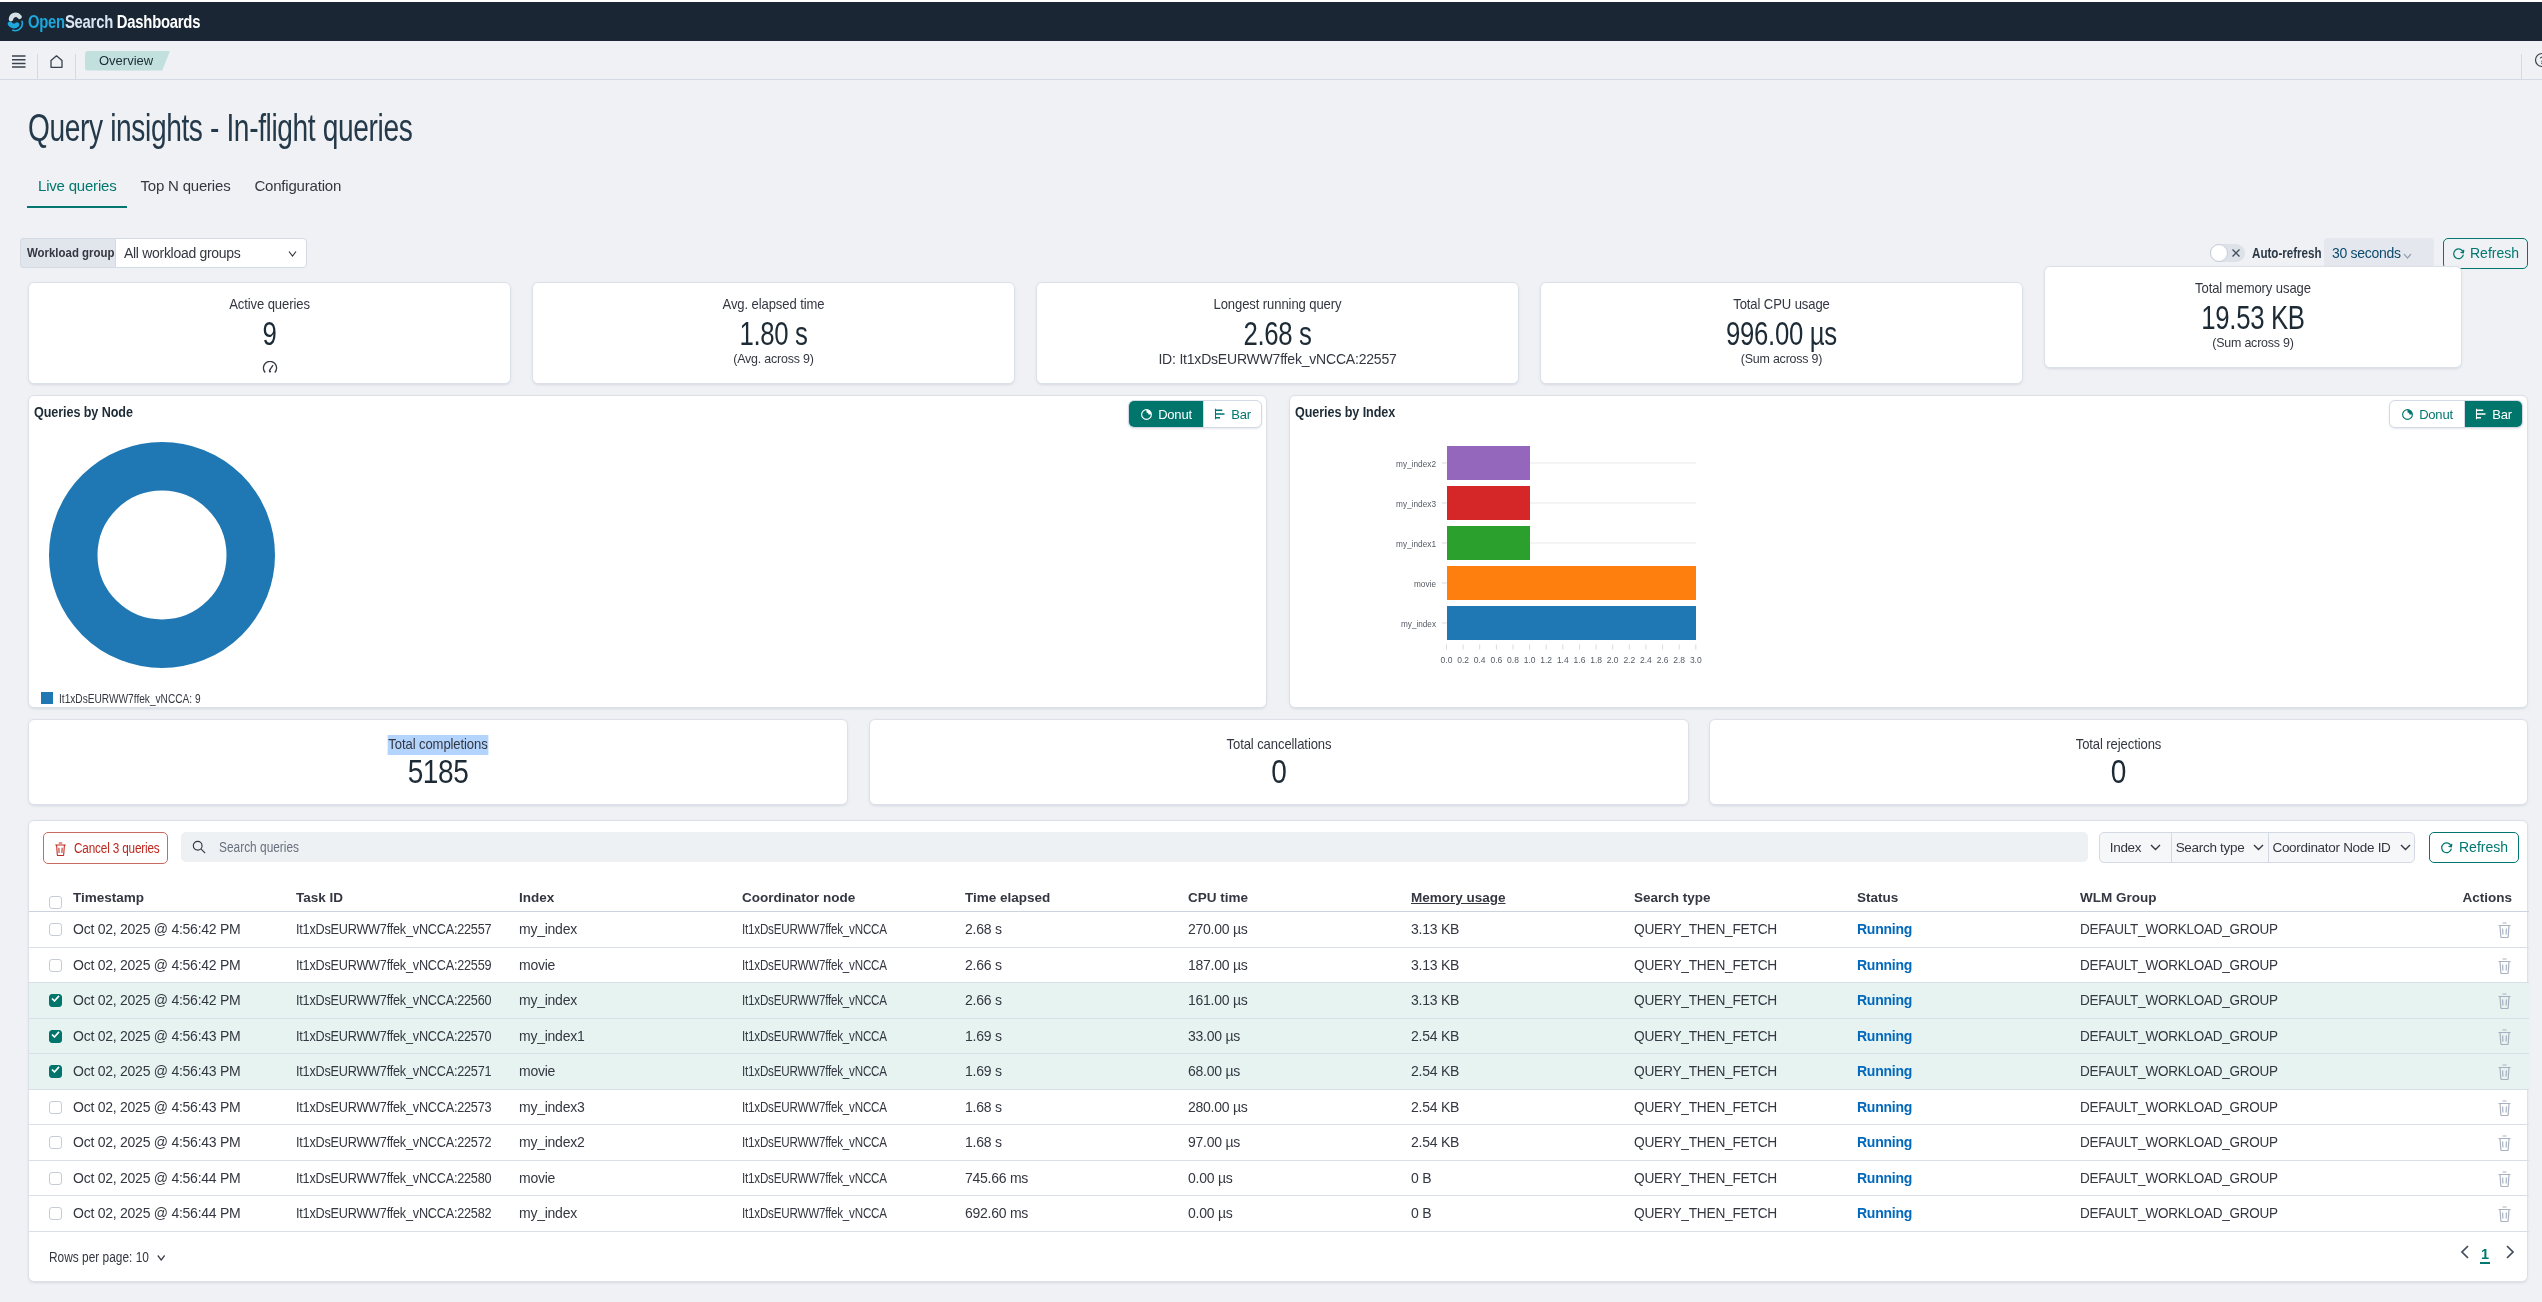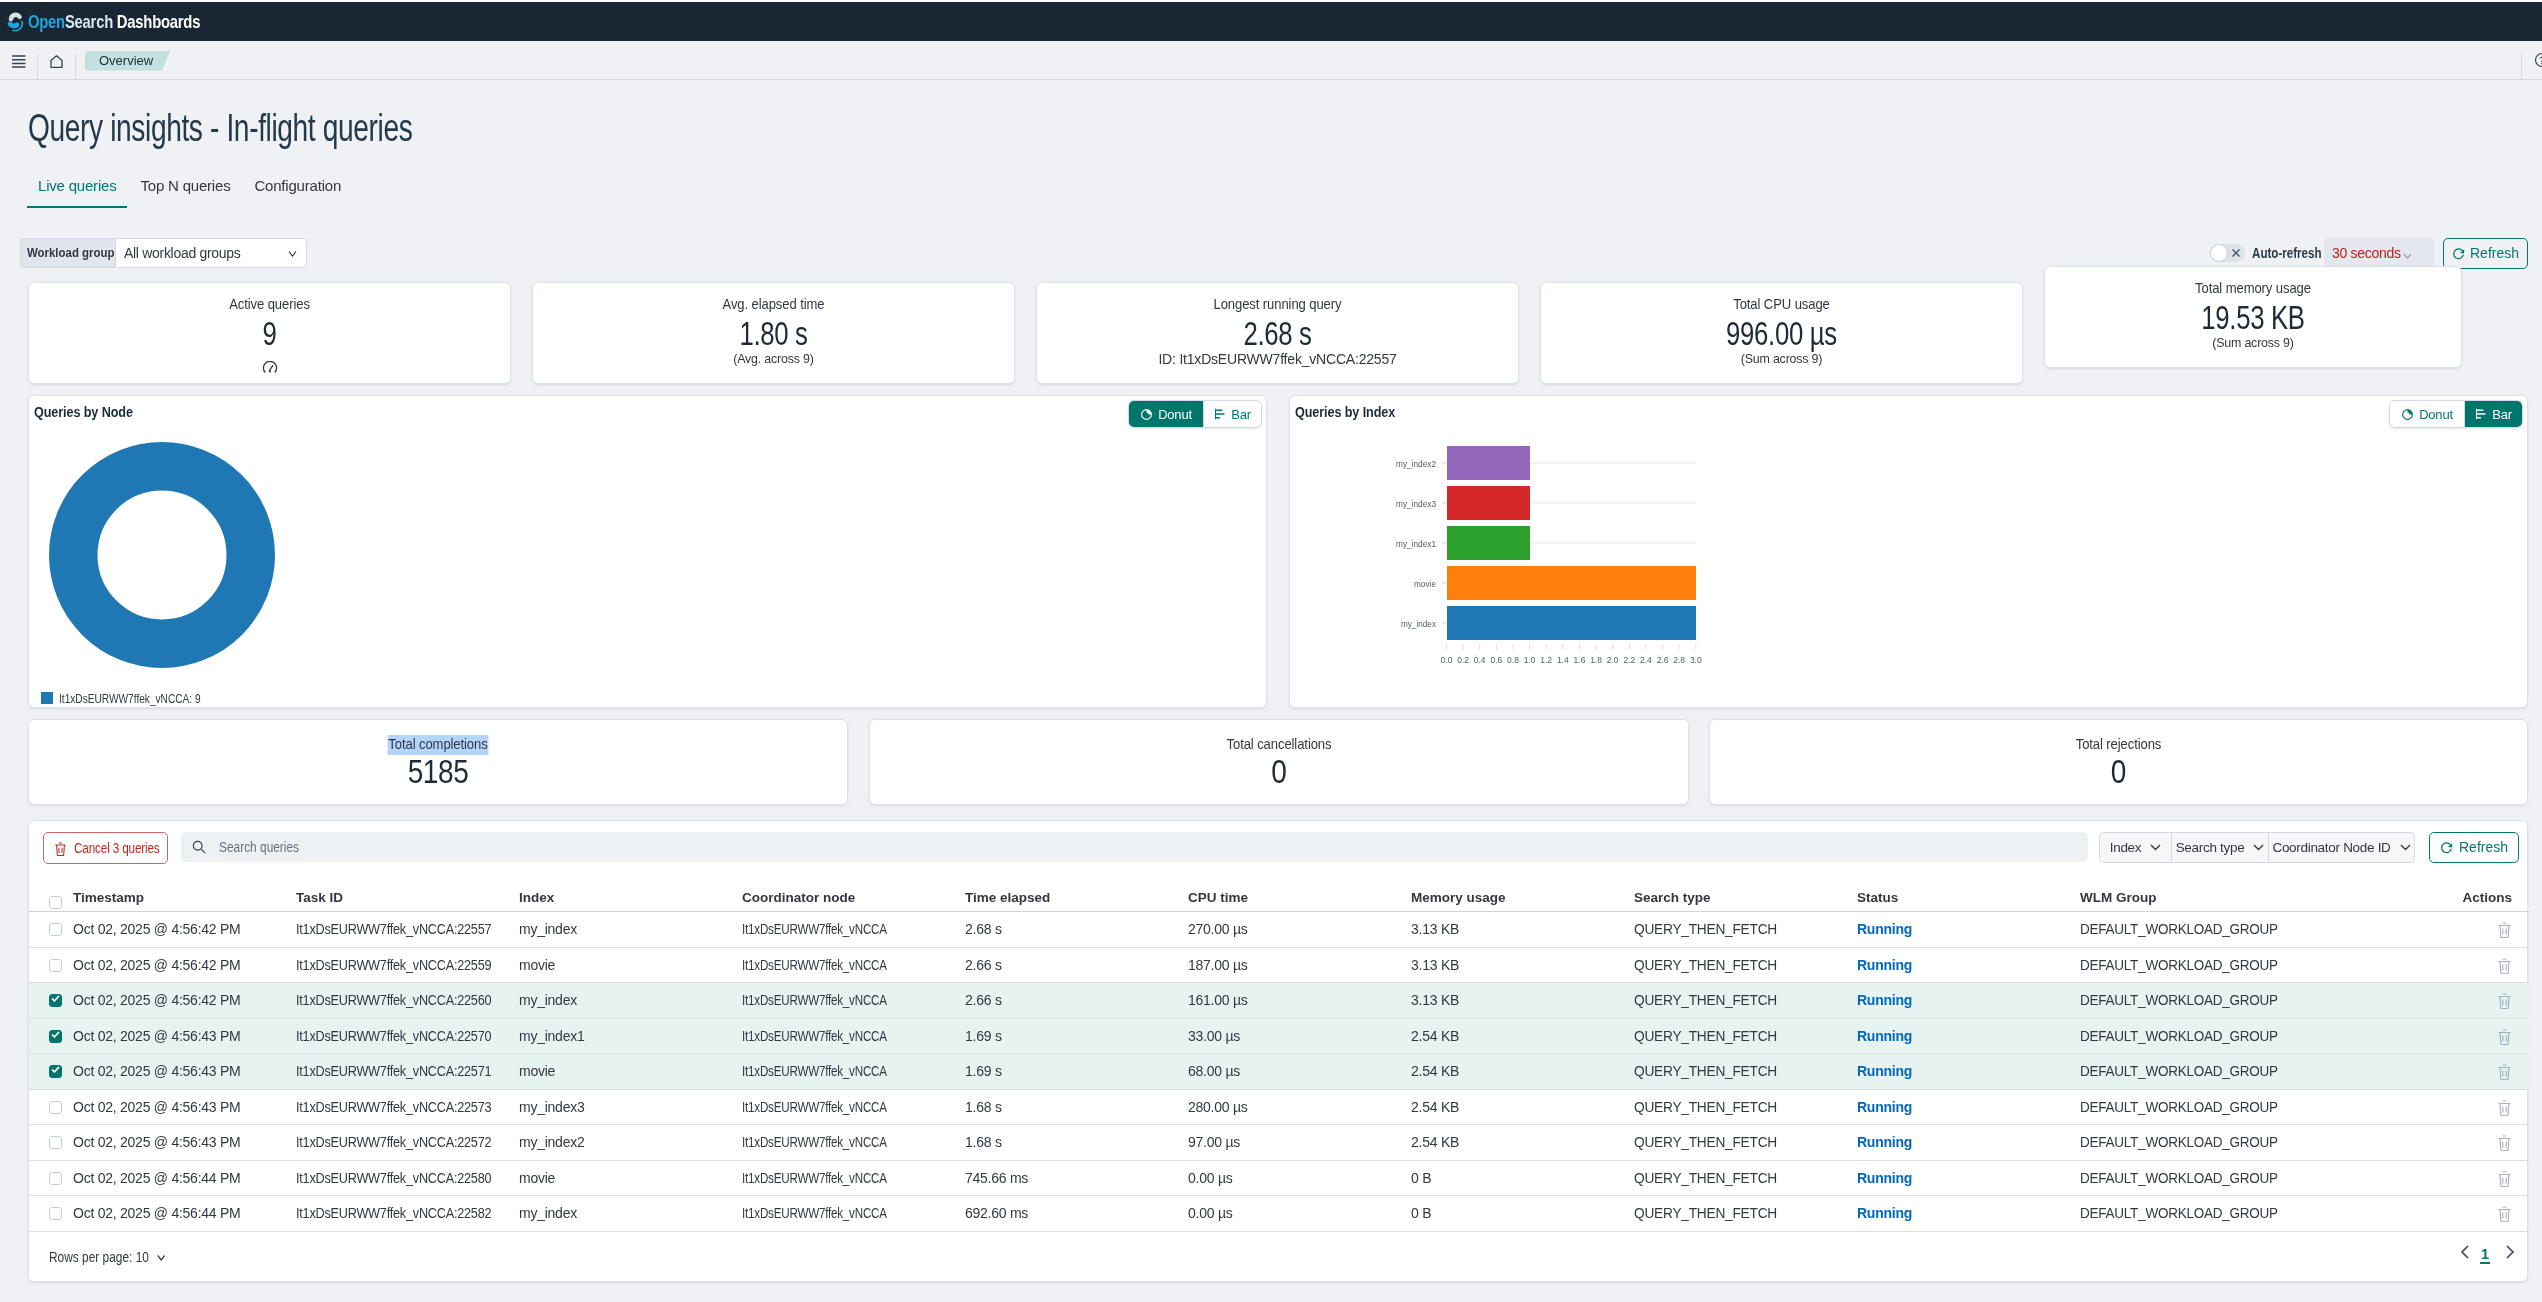--- a/index.html
+++ b/index.html
@@ -115,21 +115,21 @@
 </div>
 
 <div id="autoref">
   <div class="abs" style="left:0;top:6px;width:35px;height:18px;background:#dde1e8;border-radius:9px;">
     <div class="abs" style="left:0px;top:0px;width:18px;height:18px;background:#fff;border:1px solid #c6ccd7;border-radius:50%;box-sizing:border-box;"></div>
     <svg class="abs" style="left:22px;top:5px" width="8" height="8" viewBox="0 0 8 8">
         <path d="M0.5 0.5 L7.5 7.5 M7.5 0.5 L0.5 7.5" stroke="#404b5a" stroke-width="1.3"></path>
       </svg>
   </div>
   <div class="abs" style="left:42px;top:7px;font-size:14.5px;font-weight:bold;color:#2b3947;white-space:nowrap;transform:scaleX(0.8);transform-origin:left;">Auto-refresh</div>
-  <div class="abs" style="left:114px;top:0;width:110px;height:30px;background:#e4e8ee;border-radius:4px;color:#b91c1c;font-size:14px;letter-spacing:-0.3px;line-height:30px;padding-left:8px;white-space:nowrap;">30 seconds<svg style="margin-left:2px;vertical-align:-1px" width="9" height="6" viewBox="0 0 9 6">
+  <div class="abs" style="left:114px;top:0;width:110px;height:30px;background:#e4e8ee;border-radius:4px;color:#0c4a6e;font-size:14px;letter-spacing:-0.3px;line-height:30px;padding-left:8px;white-space:nowrap;">30 seconds<svg style="margin-left:2px;vertical-align:-1px" width="9" height="6" viewBox="0 0 9 6">
         <path d="M1 1 L4.5 5 L8 1" fill="none" stroke="#98a2b3" stroke-width="1.2"></path>
       </svg></div>
   <div class="abs" style="left:233px;top:0;width:85px;height:31px;border:1px solid #01776f;border-radius:5px;color:#01776f;font-size:14px;font-weight:500;line-height:29px;text-align:center;white-space:nowrap;">
     <svg style="vertical-align:-2px;margin-right:5px" width="13" height="13" viewBox="0 0 16 16">
         <path d="M13.8 6.5 A6 6 0 1 0 14 9.5" fill="none" stroke="#01776f" stroke-width="1.5"></path>
         <path d="M14.5 3.5 L14 7 L10.5 6.5" fill="none" stroke="#01776f" stroke-width="1.5"></path>
       </svg>Refresh</div>
 </div>
 
 <div class="card" style="left:28px;top:282px;width:483px;height:102px;">
@@ -296,21 +296,21 @@
         </svg>Refresh</div>
 </div>
 <div class="trh">
 <span style="left:20px;top:11px;position:absolute;line-height:0;"><span class="cb"></span></span>
 <span class="hc" style="left:44px;">Timestamp</span>
 <span class="hc" style="left:267px;">Task ID</span>
 <span class="hc" style="left:490px;">Index</span>
 <span class="hc" style="left:713px;">Coordinator node</span>
 <span class="hc" style="left:936px;">Time elapsed</span>
 <span class="hc" style="left:1159px;">CPU time</span>
-<span class="hc" style="left:1382px;">Memory usage</span>
+<span class="hc" style="left:1382px;text-decoration:underline;">Memory usage</span>
 <span class="hc" style="left:1605px;">Search type</span>
 <span class="hc" style="left:1828px;">Status</span>
 <span class="hc" style="left:2051px;">WLM Group</span>
 <span class="hc" style="right:17px;">Actions</span>
 </div>
 <div class="tr" style="top:91px;">
 <span style="left:20px;top:11px;position:absolute;line-height:0;"><span class="cb"></span></span>
 <span class="rc" style="left:44px;">Oct 02, 2025 @ 4:56:42 PM</span>
 <span class="rc sxA" style="left:267px;">It1xDsEURWW7ffek_vNCCA:22557</span>
 <span class="rc" style="left:490px;">my_index</span>

